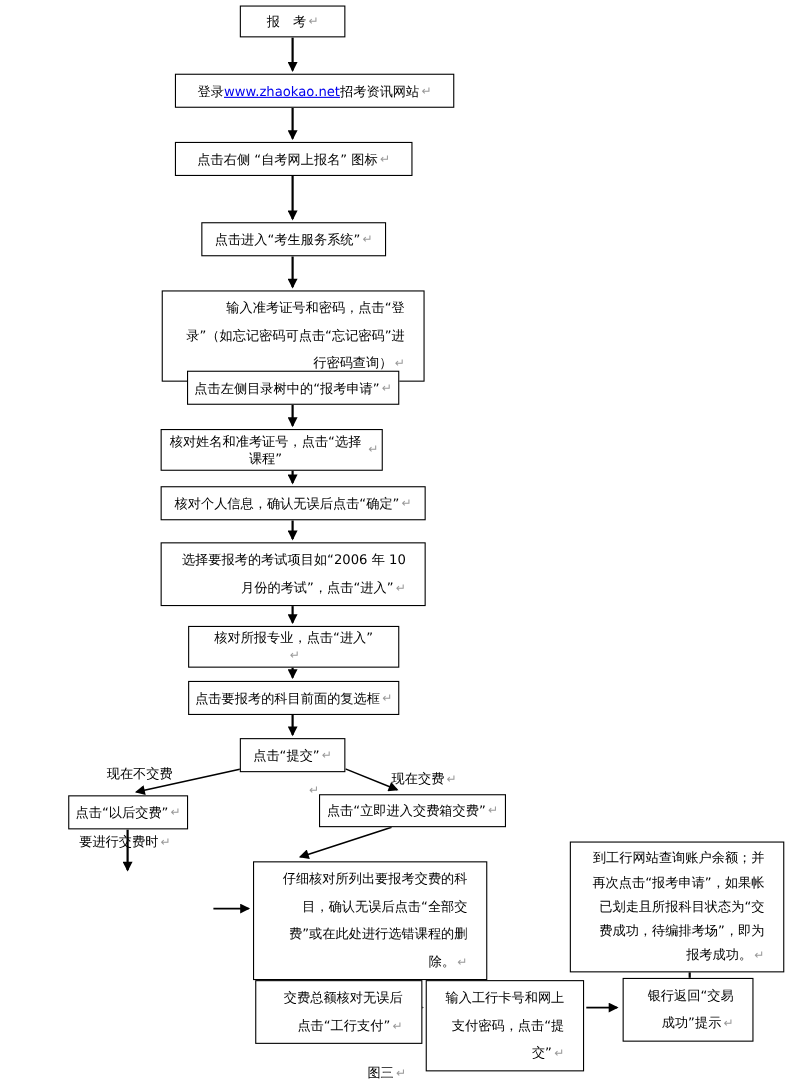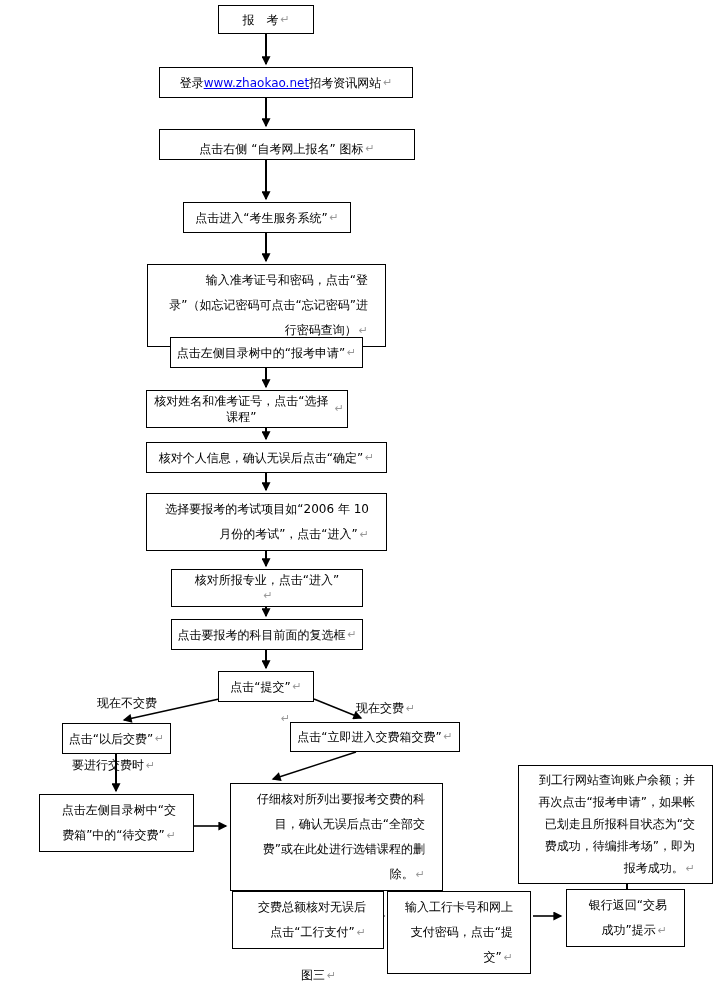--- a/index.html
+++ b/index.html
@@ -11,21 +11,21 @@
     position:absolute;box-sizing:border-box;background:#fff;border:1px solid #000;
     color:#000;font-size:12px;display:flex;align-items:center;
   }
   .node.center{justify-content:center;text-align:center;padding:2px 3px;line-height:16px;}
   .node.multi{text-align:right;padding:3px 17px;line-height:25px;}
   .node.lh23{line-height:22px;}
   .lbl{position:absolute;color:#000;font-size:12px;white-space:nowrap;}
   .pilcrow{color:#999;font-size:11px;margin-left:2px;font-family:"DejaVu Sans",sans-serif;}
   .anchor-mark{position:absolute;color:#999;font-size:11px;}
   a.site-link{color:#0000ee;text-decoration:underline;cursor:pointer;}
-  .caption{position:absolute;color:#000;font-size:12px;}
+  .caption{position:absolute;color:#000;font-size:12px;margin-left:33px;}
 </style>
 </head>
 <body>
 
 <div class="canvas">
 
   <svg class="connectors">
     <defs>
       <marker id="ah" viewBox="0 0 10 10" refX="8.5" refY="5" markerWidth="11" markerHeight="9" orient="auto" markerUnits="userSpaceOnUse">
         <path d="M0 0 L10 5 L0 10 Z" fill="#000"></path>
@@ -58,21 +58,21 @@
       <span class="pilcrow">↵</span>
   </div>
 
   <div class="node center" style="left:159px;top:67px;width:254px;min-height:31px;">
     <span>登录 </span>
       <a class="site-link" style="color: rgb(0, 0, 238);">www.zhaokao.net</a>
       <span> 招考资讯网站</span>
       <span class="pilcrow">↵</span>
   </div>
 
-  <div class="node center" style="left:159px;top:129px;width:256px;min-height:31px;align-items:flex-end;">
+  <div class="node center" style="left:159px;top:129px;width:216px;min-height:31px;">
     <span>点击右侧 “自考网上报名” 图标</span>
       <span class="pilcrow">↵</span>
   </div>
 
   <div class="node center" style="left:183px;top:202px;width:168px;min-height:31px;">
     <span>点击进入“考生服务系统”</span>
       <span class="pilcrow">↵</span>
   </div>
 
   <div class="node multi" style="left:147px;top:264px;width:239px;min-height:56px;">
@@ -123,23 +123,20 @@
 
   <span class="anchor-mark" style="left:281px;top:712px;">↵</span>
 
   <div class="node center" style="left:290px;top:722px;width:170px;min-height:30px;">
     <span>点击“立即进入交费箱交费”</span>
       <span class="pilcrow">↵</span>
   </div>
 
   <span class="lbl" style="left:72px;top:757px;"><span>要进行交费时</span><span class="pilcrow">↵</span></span>
 
-  <div class="node multi" style="left:39px;top:794px;width:155px;min-height:52px;">
-    <span><span>点击左侧目录树中“交费箱”中的“待交费”</span><span class="pilcrow">↵</span></span>
-  </div>
 
   <div class="node multi" style="left:230px;top:783px;width:213px;min-height:77px;">
     <span><span>仔细核对所列出要报考交费的科目，确认无误后点击“全部交费”或在此处进行选错课程的删除。</span><span class="pilcrow">↵</span></span>
   </div>
 
   <div class="node multi lh23" style="left:518px;top:765px;width:195px;min-height:93px;">
     <span><span>到工行网站查询账户余额；并再次点击“报考申请”，如果帐已划走且所报科目状态为“交费成功，待编排考场”，即为报考成功。</span><span class="pilcrow">↵</span></span>
   </div>
 
   <div class="node multi" style="left:232px;top:891px;width:152px;min-height:50px;">

